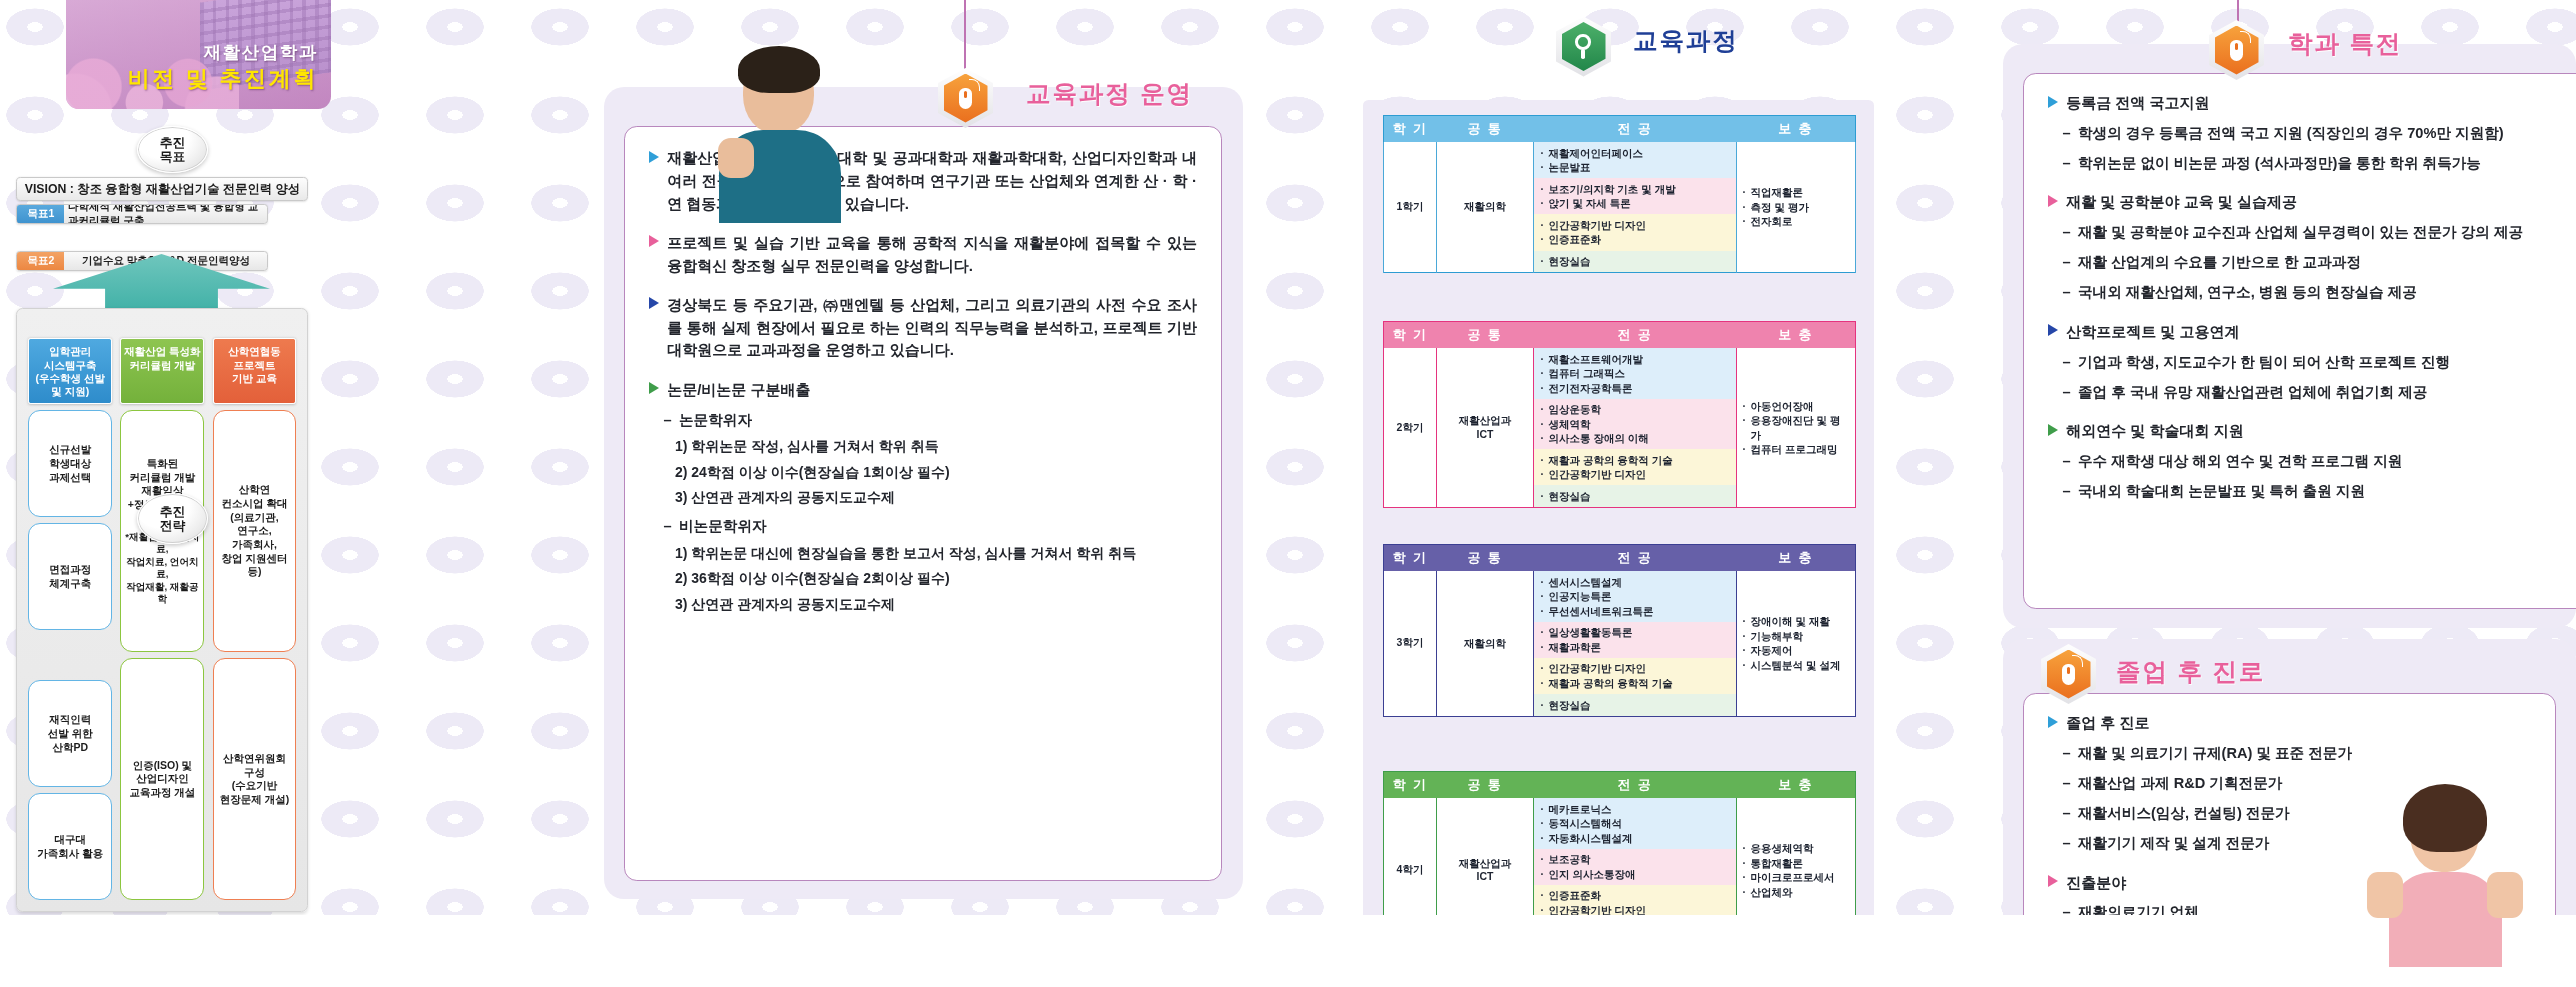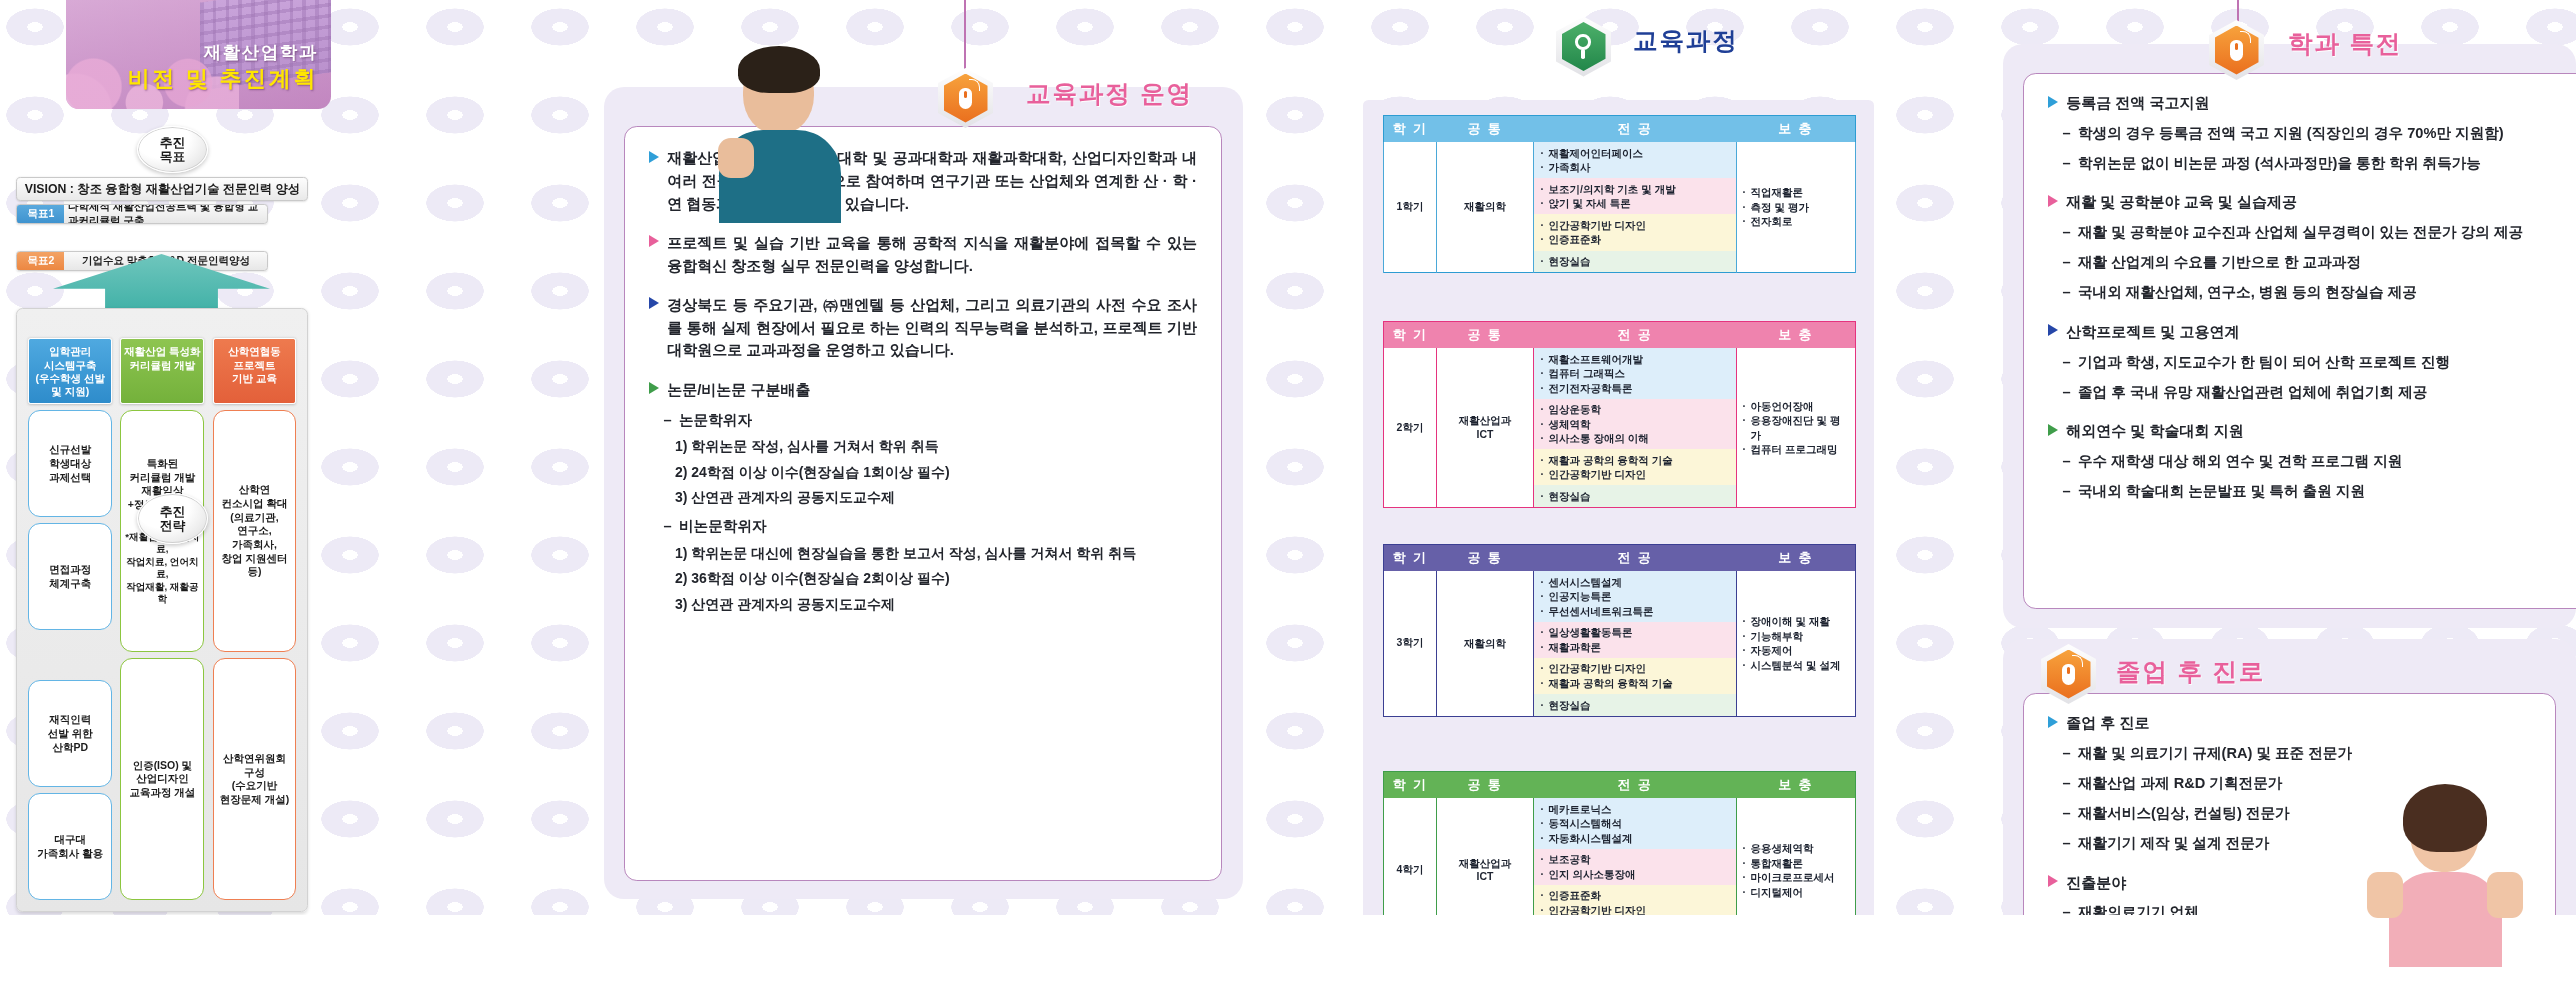--- a/index.html
+++ b/index.html
@@ -439,21 +439,21 @@
           <td class="c-sem">1학기</td>
           <td class="c-com">재활의학</td>
           <td class="c-maj">
             <div class="maj-grp g-blue">
               <div class="li">
                 <span class="dot">·</span>
                 <span>재활제어인터페이스</span>
               </div>
               <div class="li">
                 <span class="dot">·</span>
-                <span>가족회사</span>
+                <span>논문발표</span>
               </div>
             </div>
             <div class="maj-grp g-pink">
               <div class="li">
                 <span class="dot">·</span>
                 <span>보조기/의지학 기초 및 개발</span>
               </div>
               <div class="li">
                 <span class="dot">·</span>
                 <span>앉기 및 자세 특론</span>
@@ -708,21 +708,21 @@
             <div class="li">
               <span class="dot">·</span>
               <span>통합재활론</span>
             </div>
             <div class="li">
               <span class="dot">·</span>
               <span>마이크로프로세서</span>
             </div>
             <div class="li">
               <span class="dot">·</span>
-              <span>디지털제어</span>
+              <span>산업체와</span>
             </div>
           </td>
         </tr>
       </tbody>
     </table>
 
   <div class="panel-shell" id="shell-right"></div>
   <div class="hex" style="left:2209px;top:20px;">
     <div class="plate"></div>
     <div class="inner orange">

